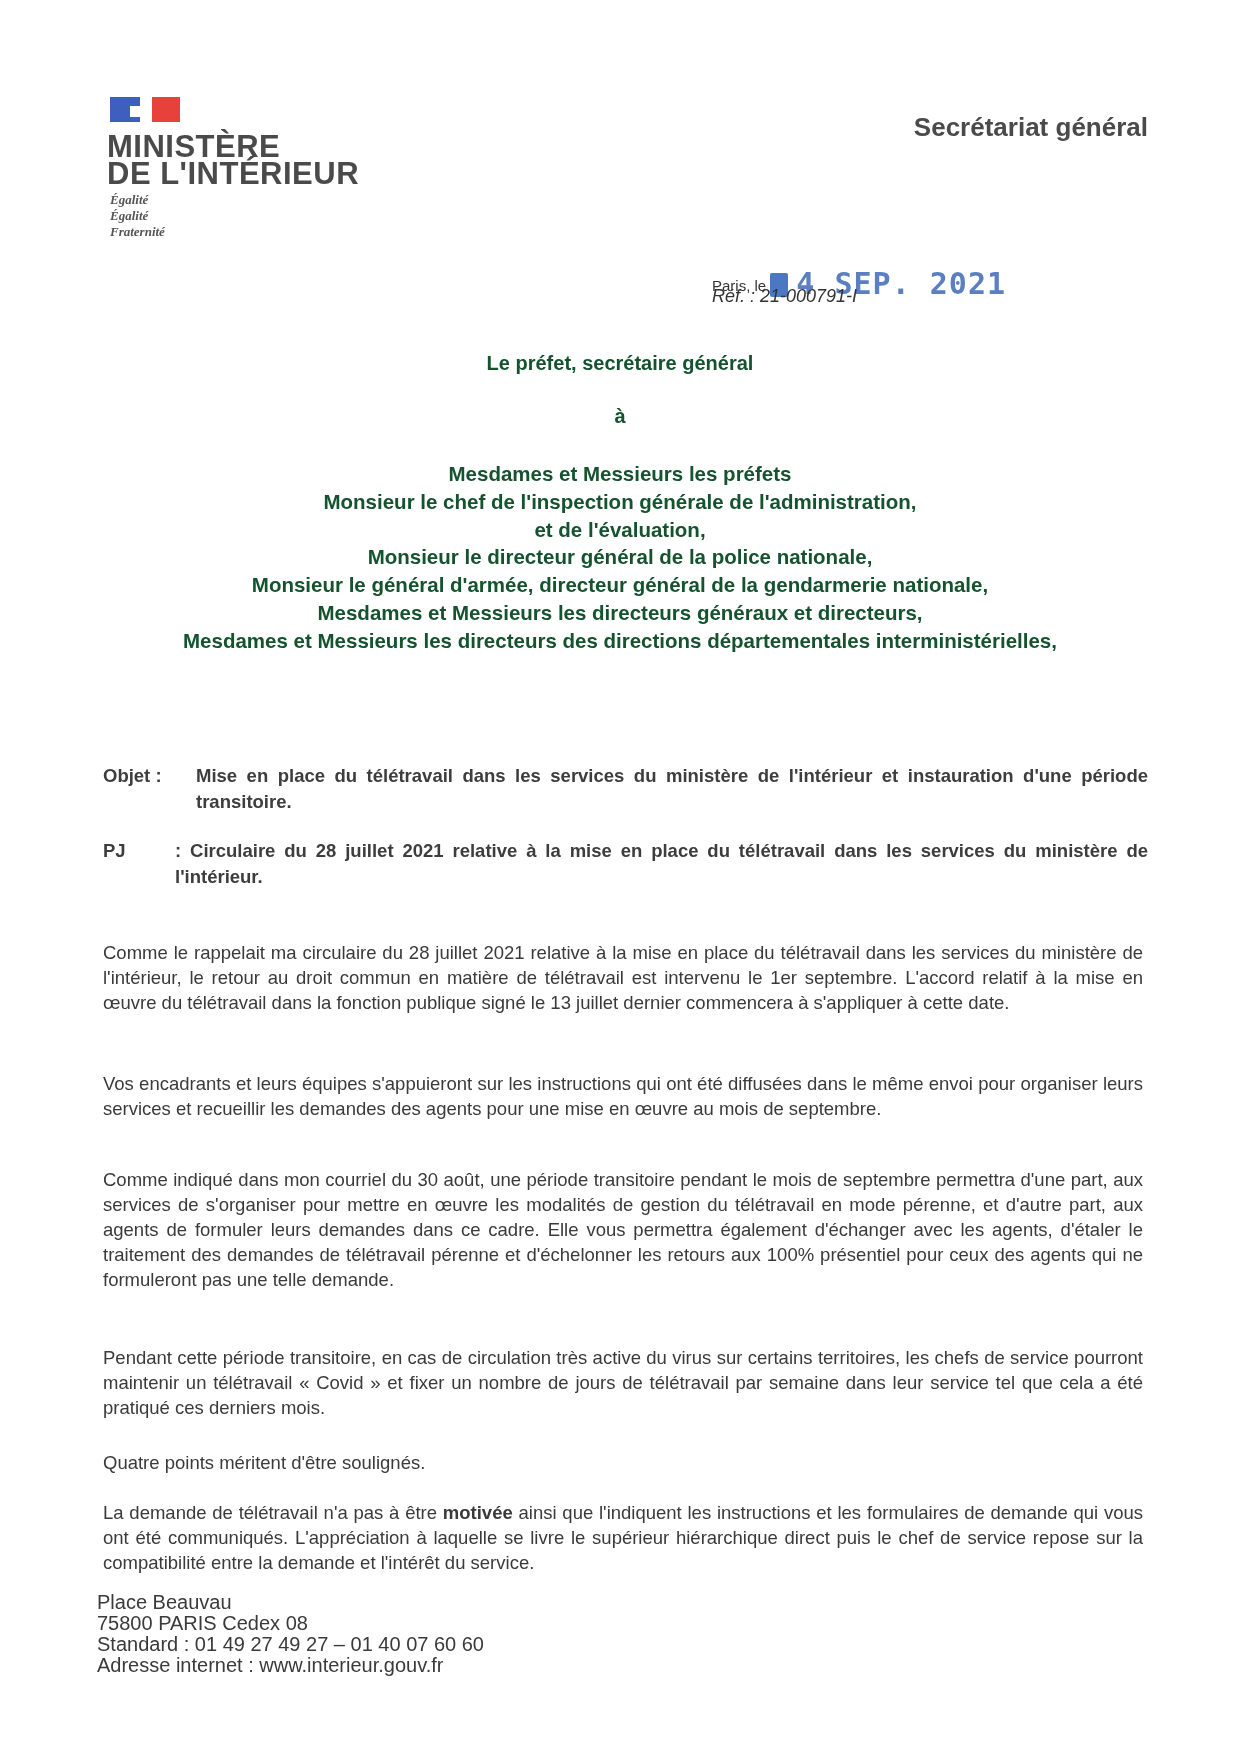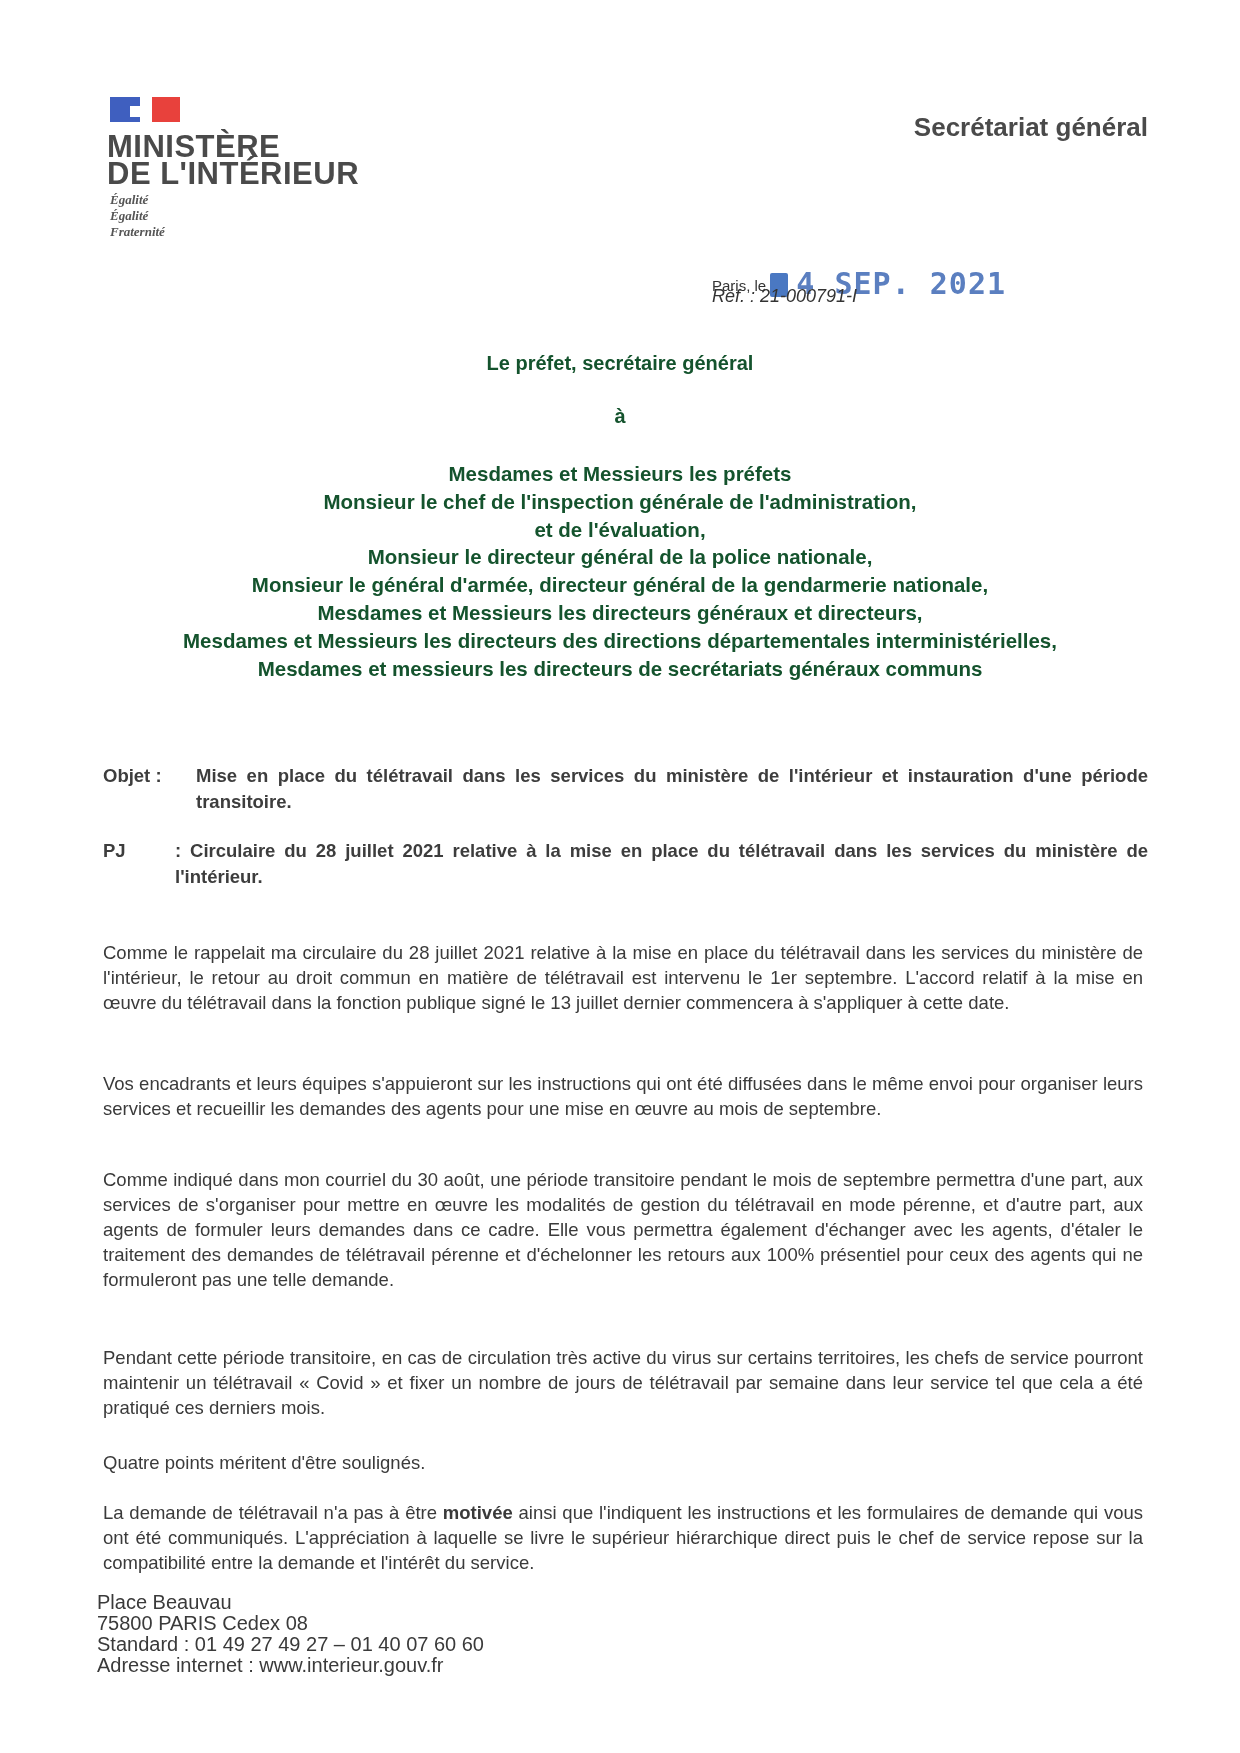--- a/index.html
+++ b/index.html
@@ -77,21 +77,20 @@
 <div class="abs center sender">Le préfet, secrétaire général</div>
 <div class="abs center to">à</div>
 <div class="abs center addressees">
   <div>Mesdames et Messieurs les préfets</div>
   <div>Monsieur le chef de l'inspection générale de l'administration,</div>
   <div>et de l'évaluation,</div>
   <div>Monsieur le directeur général de la police nationale,</div>
   <div>Monsieur le général d'armée, directeur général de la gendarmerie nationale,</div>
   <div>Mesdames et Messieurs les directeurs généraux et directeurs,</div>
   <div>Mesdames et Messieurs les directeurs des directions départementales interministérielles,</div>
-  <div>Mesdames et messieurs les directeurs de secrétariats généraux communs</div>
 </div>
 
 <div class="abs obj-row objet">
   <span class="lbl">Objet :</span>
   <div class="txt">Mise en place du télétravail dans les services du ministère de l'intérieur et instauration d'une période transitoire.</div>
 </div>
 <div class="abs obj-row pj">
   <span class="lbl">PJ</span>
   <div class="txt" style="margin-left:72px;text-indent:0">: Circulaire du 28 juillet 2021 relative à la mise en place du télétravail dans les services du ministère de l'intérieur.</div>
 </div>

